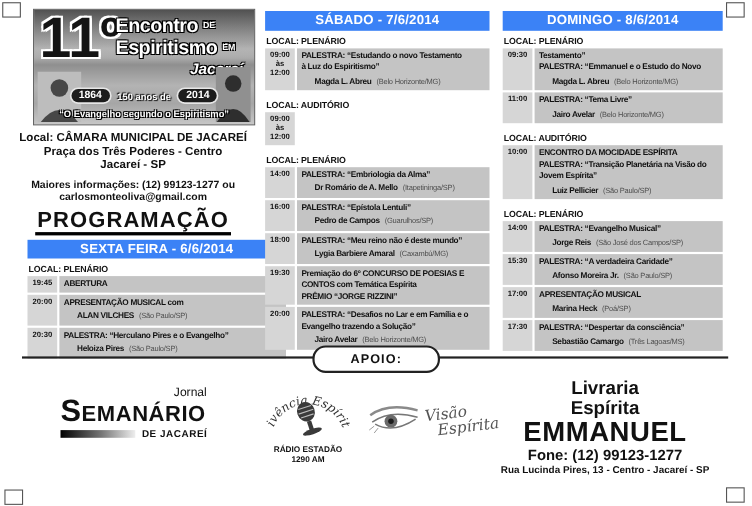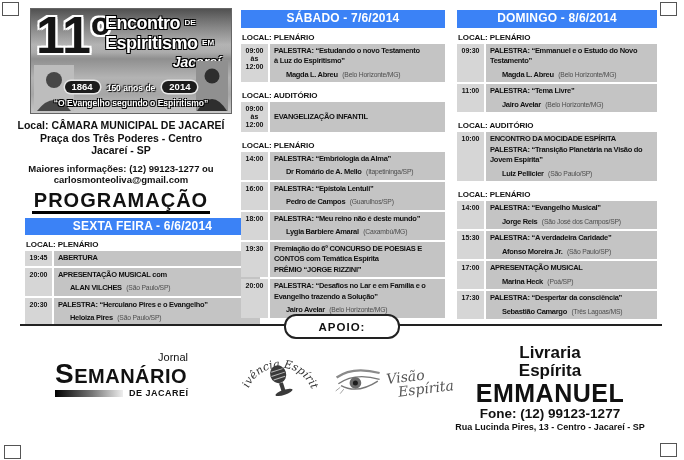--- a/index.html
+++ b/index.html
@@ -202,23 +202,20 @@
       </div>
 
       <div class="sec">
         <div class="local">LOCAL: AUDITÓRIO</div>
         <div class="event">
           <div class="ev-time ev-time-range">
             <div>09:00</div>
             <div>às</div>
             <div>12:00</div>
           </div>
-          <div class="ev-body" style="display:flex;align-items:center;">
-            <div class="ev-title">EVANGELIZAÇÃO INFANTIL</div>
-          </div>
         </div>
       </div>
 
       <div class="sec">
         <div class="local">LOCAL: PLENÁRIO</div>
 
         <div class="event">
           <div class="ev-time">14:00</div>
           <div class="ev-body">
             <div class="ev-title">PALESTRA: “Embriologia da Alma”</div>
@@ -267,22 +264,22 @@
   <div class="col col-right">
     <div class="daybar">DOMINGO - 8/6/2014</div>
     <div class="sched">
 
       <div class="sec">
         <div class="local">LOCAL: PLENÁRIO</div>
 
         <div class="event">
           <div class="ev-time">09:30</div>
           <div class="ev-body">
+            <div class="ev-title">Testamento”</div>
             <div class="ev-title">PALESTRA: “Emmanuel e o Estudo do Novo</div>
-            <div class="ev-title">Testamento”</div>
             <div class="ev-speaker-line"><span class="ev-speaker">Magda L. Abreu</span> <span class="ev-origin">(Belo Horizonte/MG)</span></div>
           </div>
         </div>
 
         <div class="event">
           <div class="ev-time">11:00</div>
           <div class="ev-body">
             <div class="ev-title">PALESTRA: “Tema Livre”</div>
             <div class="ev-speaker-line"><span class="ev-speaker">Jairo Avelar</span> <span class="ev-origin">(Belo Horizonte/MG)</span></div>
           </div>
@@ -366,20 +363,24 @@
       </text>
       <g transform="rotate(-18 42 34)">
         <ellipse cx="42" cy="28" rx="8" ry="9" fill="#3a3a3a"></ellipse>
         <line x1="36" y1="24" x2="48" y2="24" stroke="#bbb" stroke-width="1"></line>
         <line x1="35" y1="28" x2="49" y2="28" stroke="#bbb" stroke-width="1"></line>
         <line x1="36" y1="32" x2="48" y2="32" stroke="#bbb" stroke-width="1"></line>
         <rect x="40" y="37" width="4" height="9" fill="#3a3a3a"></rect>
         <ellipse cx="42" cy="47" rx="9" ry="2.5" fill="#3a3a3a"></ellipse>
       </g>
     </svg>
+    <div class="radio-lines">
+      <div>RÁDIO ESTADÃO</div>
+      <div>1290 AM</div>
+    </div>
   </div>
 
   <div class="visao-logo">
     <svg width="58" height="40" viewBox="0 0 58 40">
       <path d="M4,15 Q22,2 52,10" stroke="#8a8a8a" stroke-width="2.5" fill="none"></path>
       <path d="M6,22 Q24,9 52,17" stroke="#777" stroke-width="1.5" fill="none"></path>
       <path d="M9,24 Q27,34 50,19" stroke="#777" stroke-width="1.5" fill="none"></path>
       <circle cx="25" cy="21" r="6.5" fill="#6a6a6a"></circle>
       <circle cx="25" cy="21" r="2.8" fill="#1d1d1d"></circle>
       <path d="M8,26 L3,30 M12,28 L8,33" stroke="#999" stroke-width="1" fill="none"></path>

